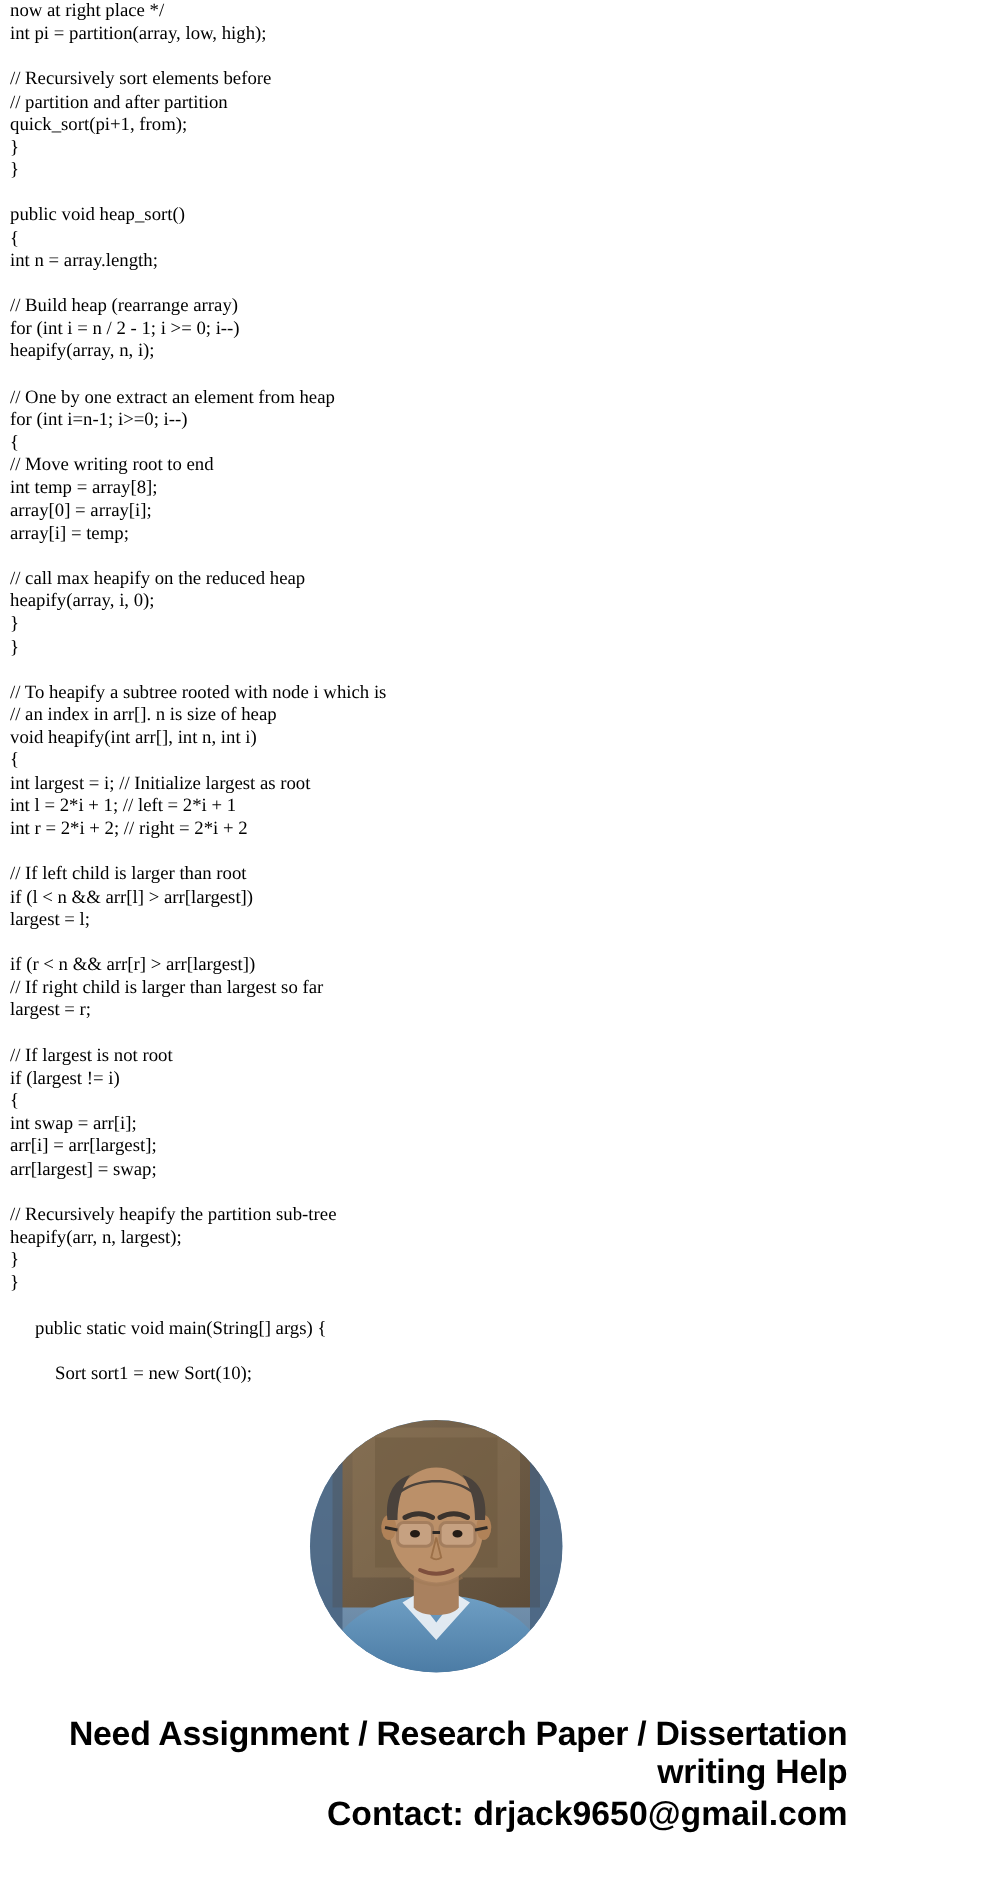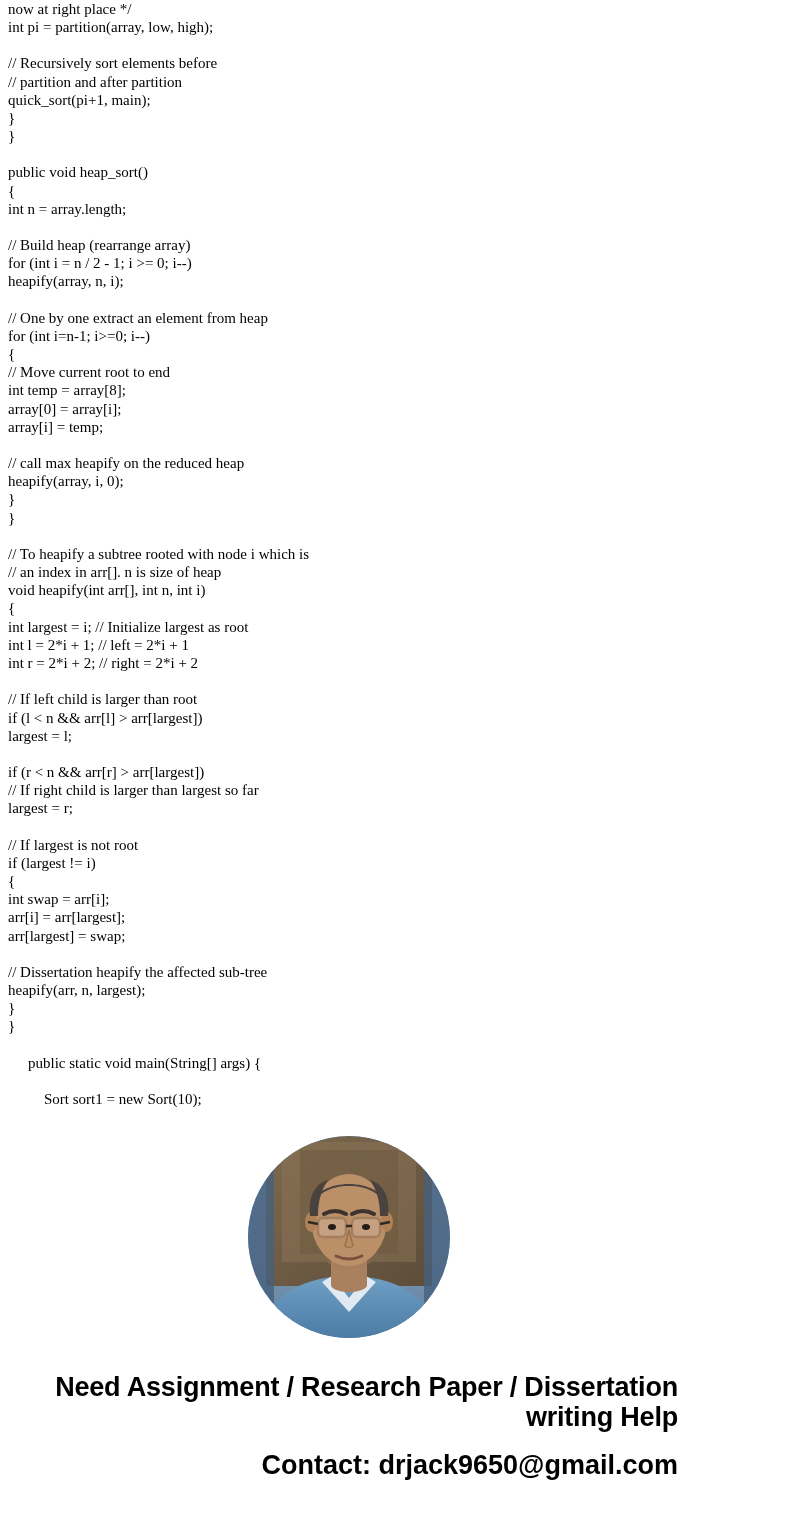--- a/index.html
+++ b/index.html
@@ -70,51 +70,51 @@
     letter-spacing: -0.2px;
   }
   .footer-line.second {
     margin-top: 0px;
   }
   .footer-contact {
     font-family: "Liberation Sans", sans-serif;
     font-weight: bold;
     font-size: 27px;
     line-height: 30px;
-    margin-top: 18px;
+    margin-top: 4px;
     color: #000000;
   }
 </style>
 </head>
 <body>
 
 <div class="page">
 
   <div class="code-block">
     <div class="code-line">now at right place */</div>
     <div class="code-line">int pi = partition(array, low, high);</div>
     <div class="code-line blank"></div>
     <div class="code-line">// Recursively sort elements before</div>
     <div class="code-line">// partition and after partition</div>
-    <div class="code-line">quick_sort(pi+1, main);</div>
+    <div class="code-line">quick_sort(pi+1, from);</div>
     <div class="code-line">}</div>
     <div class="code-line">}</div>
     <div class="code-line blank"></div>
     <div class="code-line">public void heap_sort()</div>
     <div class="code-line">{</div>
     <div class="code-line">int n = array.length;</div>
     <div class="code-line blank"></div>
     <div class="code-line">// Build heap (rearrange array)</div>
     <div class="code-line">for (int i = n / 2 - 1; i &gt;= 0; i--)</div>
     <div class="code-line">heapify(array, n, i);</div>
     <div class="code-line blank"></div>
     <div class="code-line">// One by one extract an element from heap</div>
     <div class="code-line">for (int i=n-1; i&gt;=0; i--)</div>
     <div class="code-line">{</div>
-    <div class="code-line">// Move current root to end</div>
+    <div class="code-line">// Move writing root to end</div>
     <div class="code-line">int temp = array[8];</div>
     <div class="code-line">array[0] = array[i];</div>
     <div class="code-line">array[i] = temp;</div>
     <div class="code-line blank"></div>
     <div class="code-line">// call max heapify on the reduced heap</div>
     <div class="code-line">heapify(array, i, 0);</div>
     <div class="code-line">}</div>
     <div class="code-line">}</div>
     <div class="code-line blank"></div>
     <div class="code-line">// To heapify a subtree rooted with node i which is</div>
@@ -133,21 +133,21 @@
     <div class="code-line">// If right child is larger than largest so far</div>
     <div class="code-line">largest = r;</div>
     <div class="code-line blank"></div>
     <div class="code-line">// If largest is not root</div>
     <div class="code-line">if (largest != i)</div>
     <div class="code-line">{</div>
     <div class="code-line">int swap = arr[i];</div>
     <div class="code-line">arr[i] = arr[largest];</div>
     <div class="code-line">arr[largest] = swap;</div>
     <div class="code-line blank"></div>
-    <div class="code-line">// Dissertation heapify the affected sub-tree</div>
+    <div class="code-line">// Recursively heapify the partition sub-tree</div>
     <div class="code-line">heapify(arr, n, largest);</div>
     <div class="code-line">}</div>
     <div class="code-line">}</div>
     <div class="code-line blank"></div>
     <div class="code-line indent-1">public static void main(String[] args) {</div>
     <div class="code-line blank"></div>
     <div class="code-line indent-2">Sort sort1 = new Sort(10);</div>
   </div>
 
   <div class="portrait-wrap">

